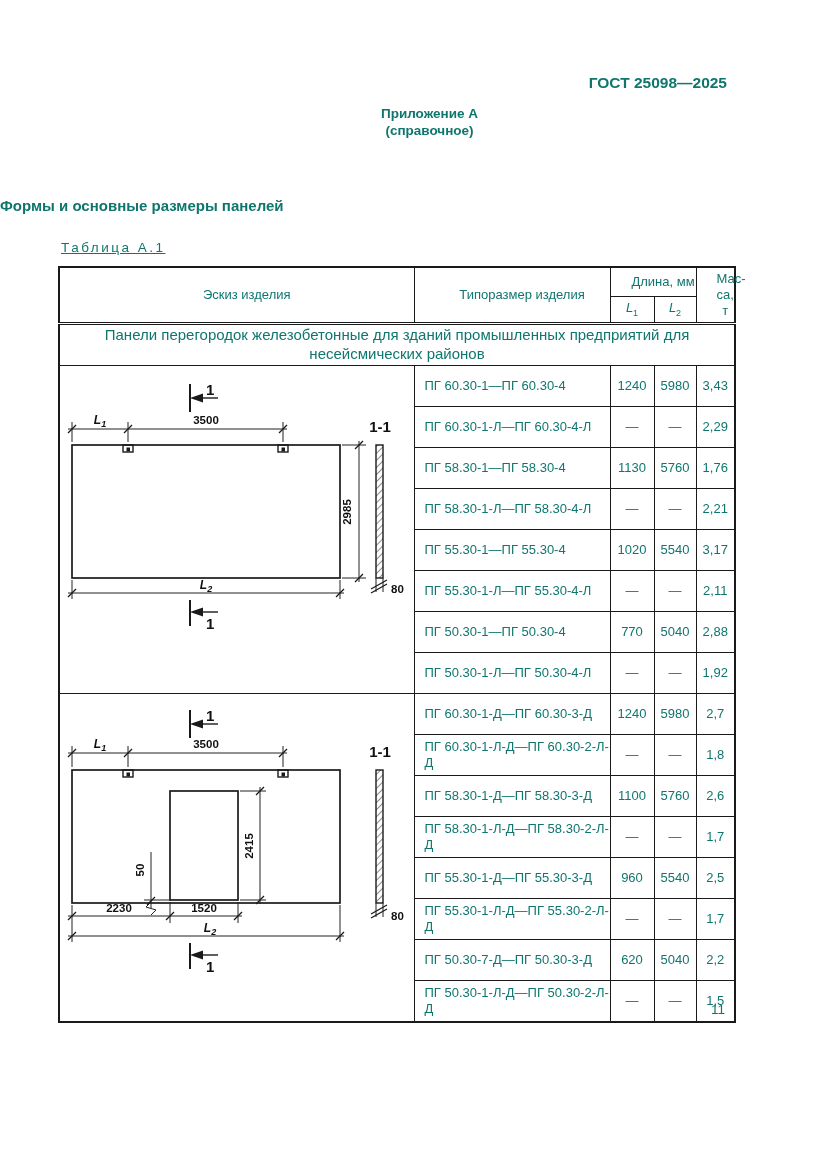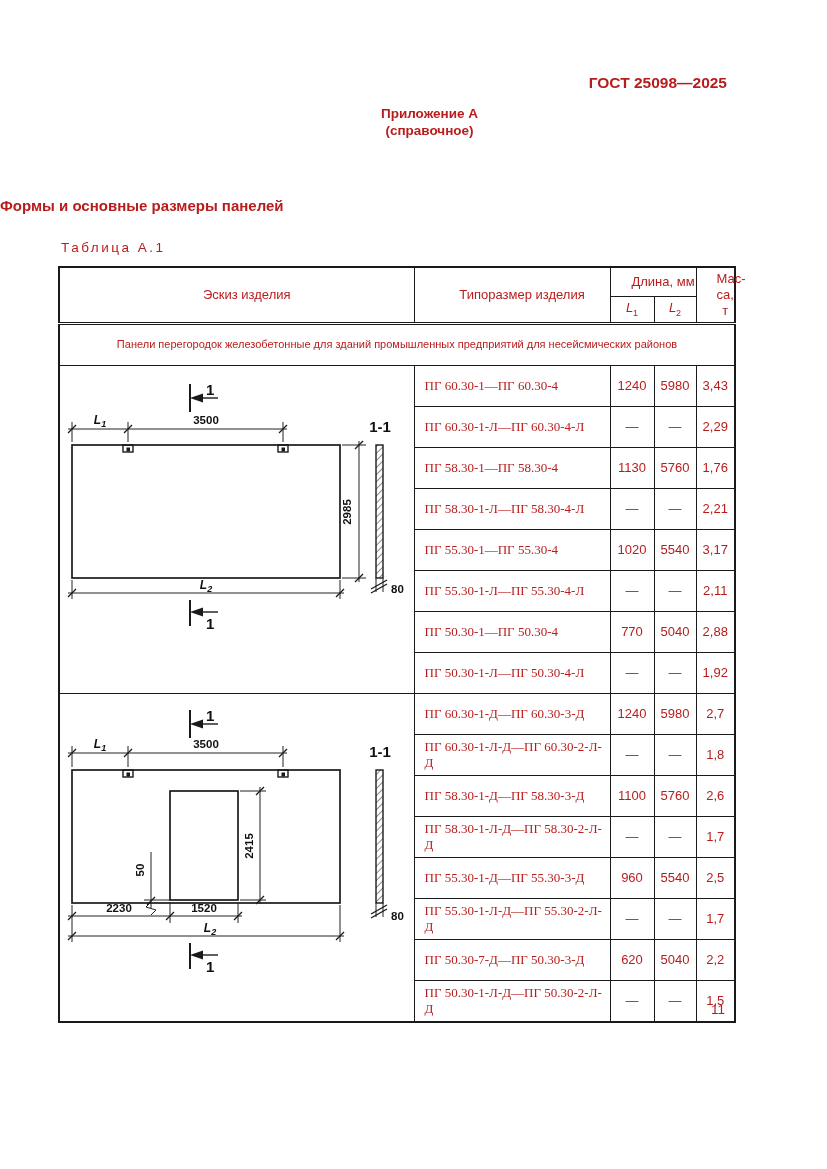--- a/index.html
+++ b/index.html
@@ -1,42 +1,42 @@
 <!DOCTYPE html>
 <html><head>
 <meta charset="utf-8">
 <style>
   html,body { margin:0; padding:0; background:#ffffff; }
   .page {
     position:relative; width:827px; height:1169px; background:#fff;
-    font-family:"Liberation Sans","DejaVu Sans",sans-serif; color:#b91c1c;
+    font-family:"Liberation Sans","DejaVu Sans",sans-serif; color:#0f766e;
     overflow:hidden;
   }
   .doc-number { position:absolute; top:74px; right:100px; font-weight:bold; font-size:15.5px; }
   .appendix   { position:absolute; top:105px; left:0; width:100%; text-align:center;
                 font-weight:bold; font-size:13.5px; line-height:17px;padding-left:16px; }
   .main-title { position:absolute; top:197px; left:0; width:100%; text-align:left;
                 font-weight:bold; font-size:15px; }
-  .tbl-caption{ position:absolute; top:240px; left:61px; font-size:13.5px; letter-spacing:2.5px; }
+  .tbl-caption{ position:absolute; top:240px; left:61px; font-size:13.5px; letter-spacing:2.5px;text-decoration:underline; }
   .page-num   { position:absolute; top:1002px; left:711px; font-size:13.5px;text-align:center; }
 
   table.tbl { position:absolute; top:266px; left:58px; width:676px;
               border-collapse:collapse; table-layout:fixed;
               border:2px solid #1a1a1a; }
   .tbl th, .tbl td {
     border:1px solid #1a1a1a; font-size:13px; font-weight:normal;
     text-align:center; vertical-align:middle; padding:0; line-height:1.25;
   }
   .tbl thead tr.h1 th { height:28px;padding-left:20px; }
   .tbl thead tr.h2 th { height:25px; }
   .tbl sub { font-size:9px; }
   .tbl i   { font-style:italic; }
-  tr.section-row td { border-top:3px double #1a1a1a; height:40px; font-size:11px; }
+  tr.section-row td { border-top:3px double #1a1a1a; height:40px; font-size:15px; }
   .tbl tbody td { height:40px; }
-  td.type-cell  { text-align:left; padding-left:10px; font-size:13px;font-family:Liberation Serif, serif; }
+  td.type-cell  { text-align:left; padding-left:10px; font-size:13px; }
   td.sketch-cell{ padding:0; vertical-align:top; }
 
   svg.dwg { display:block; }
   .thin  { stroke:#222; stroke-width:1;   fill:none; }
   .thick { stroke:#1a1a1a; stroke-width:1.7; fill:none; }
   .mid   { stroke:#1a1a1a; stroke-width:1.4; fill:none; }
   .tick  { stroke:#1a1a1a; stroke-width:1.3; }
   .dwg-num { font:bold 11.5px "Liberation Sans","DejaVu Sans",sans-serif; fill:#111; }
   .dwg-lbl { font:italic bold 12px "Liberation Sans","DejaVu Sans",sans-serif; fill:#111; }
   .dwg-big { font:bold 15px "Liberation Sans","DejaVu Sans",sans-serif; fill:#111; }

